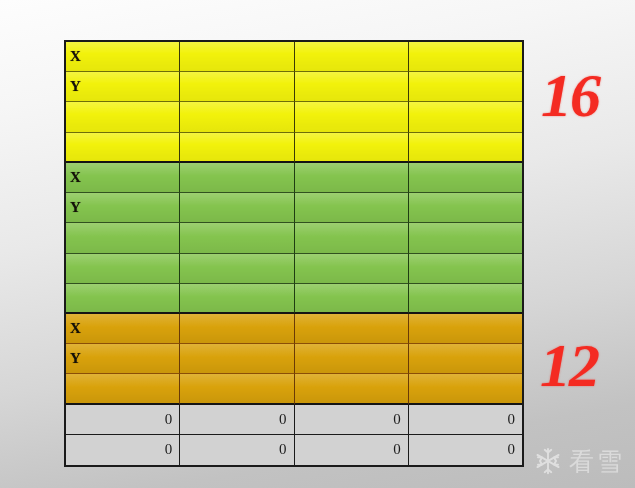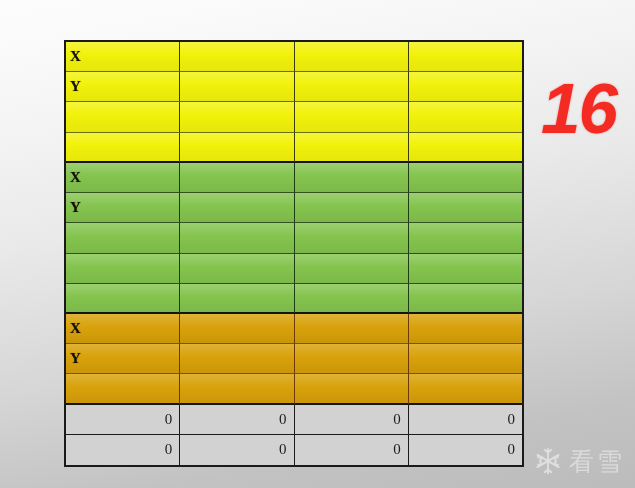--- a/index.html
+++ b/index.html
@@ -113,29 +113,28 @@
     font-family: "Liberation Serif", serif;
     font-size: 15px;
     color: #1d1d1d;
     line-height: 1;
   }
 
   
   .annot {
     position: absolute;
     color: #f42b22;
-    font-family: Liberation Sans, sans-serif;
-    font-size: 71px;
+    font-family: Liberation Serif, serif;
+    font-size: 62px;
     font-weight: 700;
     font-style: italic;
     line-height: 1;
     letter-spacing: -2px;
     text-shadow: 0 0 2px rgba(244,43,34,.55);
     user-select: none;
-    margin-top: 9px;
   }
   #annot-1 { left: 541px; top: 64px; }
   #annot-2 { left: 528px; top: 232px; }
   #annot-3 { left: 540px; top: 334px; }
 
   
   #watermark {
     position: absolute;
     right: 10px;
     bottom: 12px;
@@ -363,20 +362,21 @@
           <span class="num">0</span>
         </div>
       <div class="cell">
           <span class="num">0</span>
         </div>
     </div>
 
   </div>
 
   <div class="annot" id="annot-1">16</div>
+  <div class="annot" id="annot-3">12</div>
 
   <div id="watermark">
     <svg class="flake" viewBox="0 0 32 32" aria-hidden="true">
       <g stroke="#ffffff" stroke-width="2" stroke-linecap="round" fill="none">
         <line x1="16" y1="3" x2="16" y2="29"></line>
         <line x1="4.7" y1="9.5" x2="27.3" y2="22.5"></line>
         <line x1="4.7" y1="22.5" x2="27.3" y2="9.5"></line>
         <path d="M16 7 L12.5 4 M16 7 L19.5 4"></path>
         <path d="M16 25 L12.5 28 M16 25 L19.5 28"></path>
         <path d="M9.5 12.2 L5.3 12 M9.5 12.2 L7.6 15.8"></path>

